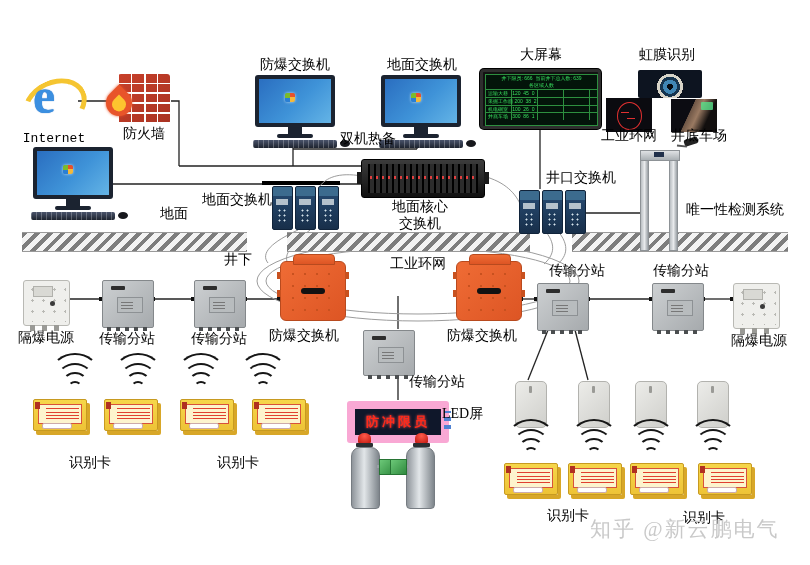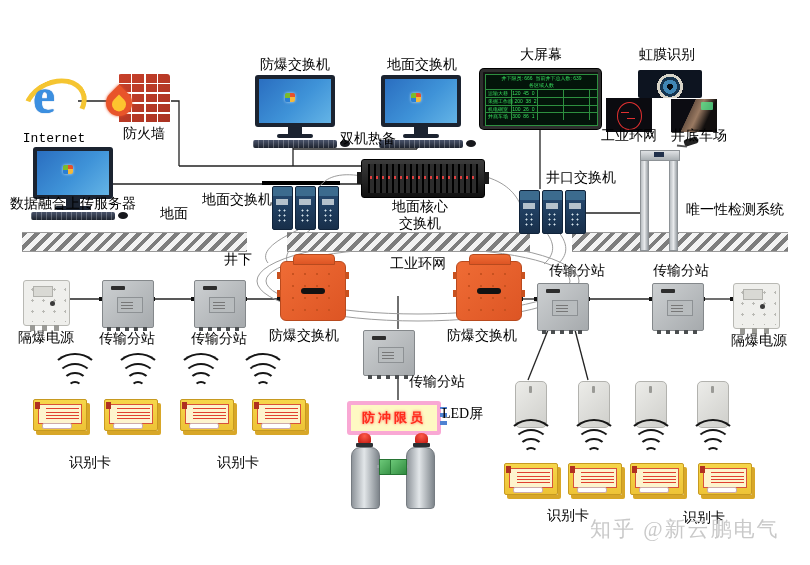--- a/index.html
+++ b/index.html
@@ -135,22 +135,22 @@
     background:repeating-linear-gradient(0deg,#e04030 0 1px,transparent 1px 3.2px);}
   .card .logo{position:absolute;left:1px;top:2px;width:5px;height:7px;background:#b03020;}
   .card .strip{position:absolute;left:8px;bottom:1px;width:28px;height:4px;background:#fff;border:1px solid #caa;border-radius:2px;}
 
   
   .reader{position:absolute;z-index:2;width:30px;height:45px;background:linear-gradient(135deg,#ecece9,#cfcfcb);
     border:1px solid #b2b2ae;border-radius:5px;}
   .reader:after{content:"";position:absolute;left:13px;top:4px;width:3px;height:7px;background:#9a9a96;border-radius:1px;}
 
   
-  .led{position:absolute;left:347px;top:401px;width:86px;height:26px;z-index:2;background:#fef9c3;
-    border:4px solid #f9a8d4;border-radius:3px;display:flex;align-items:center;justify-content:center;}
+  .led{position:absolute;left:347px;top:401px;width:86px;height:26px;z-index:2;background:#0f172a;
+    border:8px solid #f9a8d4;border-radius:3px;display:flex;align-items:center;justify-content:center;}
   .led .txt{color:#ff2a1a;font-size:13px;font-weight:bold;letter-spacing:3px;text-shadow:0 0 3px #f55;
     font-family:"Liberation Sans",sans-serif;}
   .led .tabs{position:absolute;right:-10px;top:2px;width:7px;height:18px;
     background:repeating-linear-gradient(0deg,#4f82d2 0 4px,transparent 4px 8px);}
   .turnstile{position:absolute;left:351px;top:433px;width:84px;height:76px;z-index:2;}
   .ped{position:absolute;top:14px;width:27px;height:60px;border-radius:9px 9px 4px 4px;
     background:linear-gradient(90deg,#8f959b,#e2e6e9 45%,#7e858b);border:1px solid #767c82;}
   .beacon{position:absolute;top:0;width:13px;height:10px;background:radial-gradient(circle at 50% 30%,#ff5a4a,#c01810);
     border-radius:50% 50% 10% 10%;}
   .beacon:after{content:"";position:absolute;left:-2px;bottom:-4px;width:17px;height:4px;background:#2b2f33;border-radius:1px;}
@@ -274,21 +274,20 @@
 
   <div class="pc" style="left:30px;top:147px;">
     <div class="mon">
         <span class="flag"></span>
       </div>
     <div class="stand"></div>
     <div class="base"></div>
     <div class="kbd"></div>
     <div class="mouse"></div>
   </div>
-  <div class="lbl" style="left:4px;width:138px;top:196px;">数据融合上传服务器</div>
 
   <div class="lbl" style="left:148px;width:52px;top:206px;">地面</div>
   <div class="lbl" style="left:212px;width:52px;top:252px;">井下</div>
 
   <div class="lbl" style="left:196px;width:82px;top:192px;">地面交换机</div>
   <div class="swgrp" style="left:272px;top:186px;">
     <div class="swunit"></div>
     <div class="swunit"></div>
     <div class="swunit"></div>
   </div>

